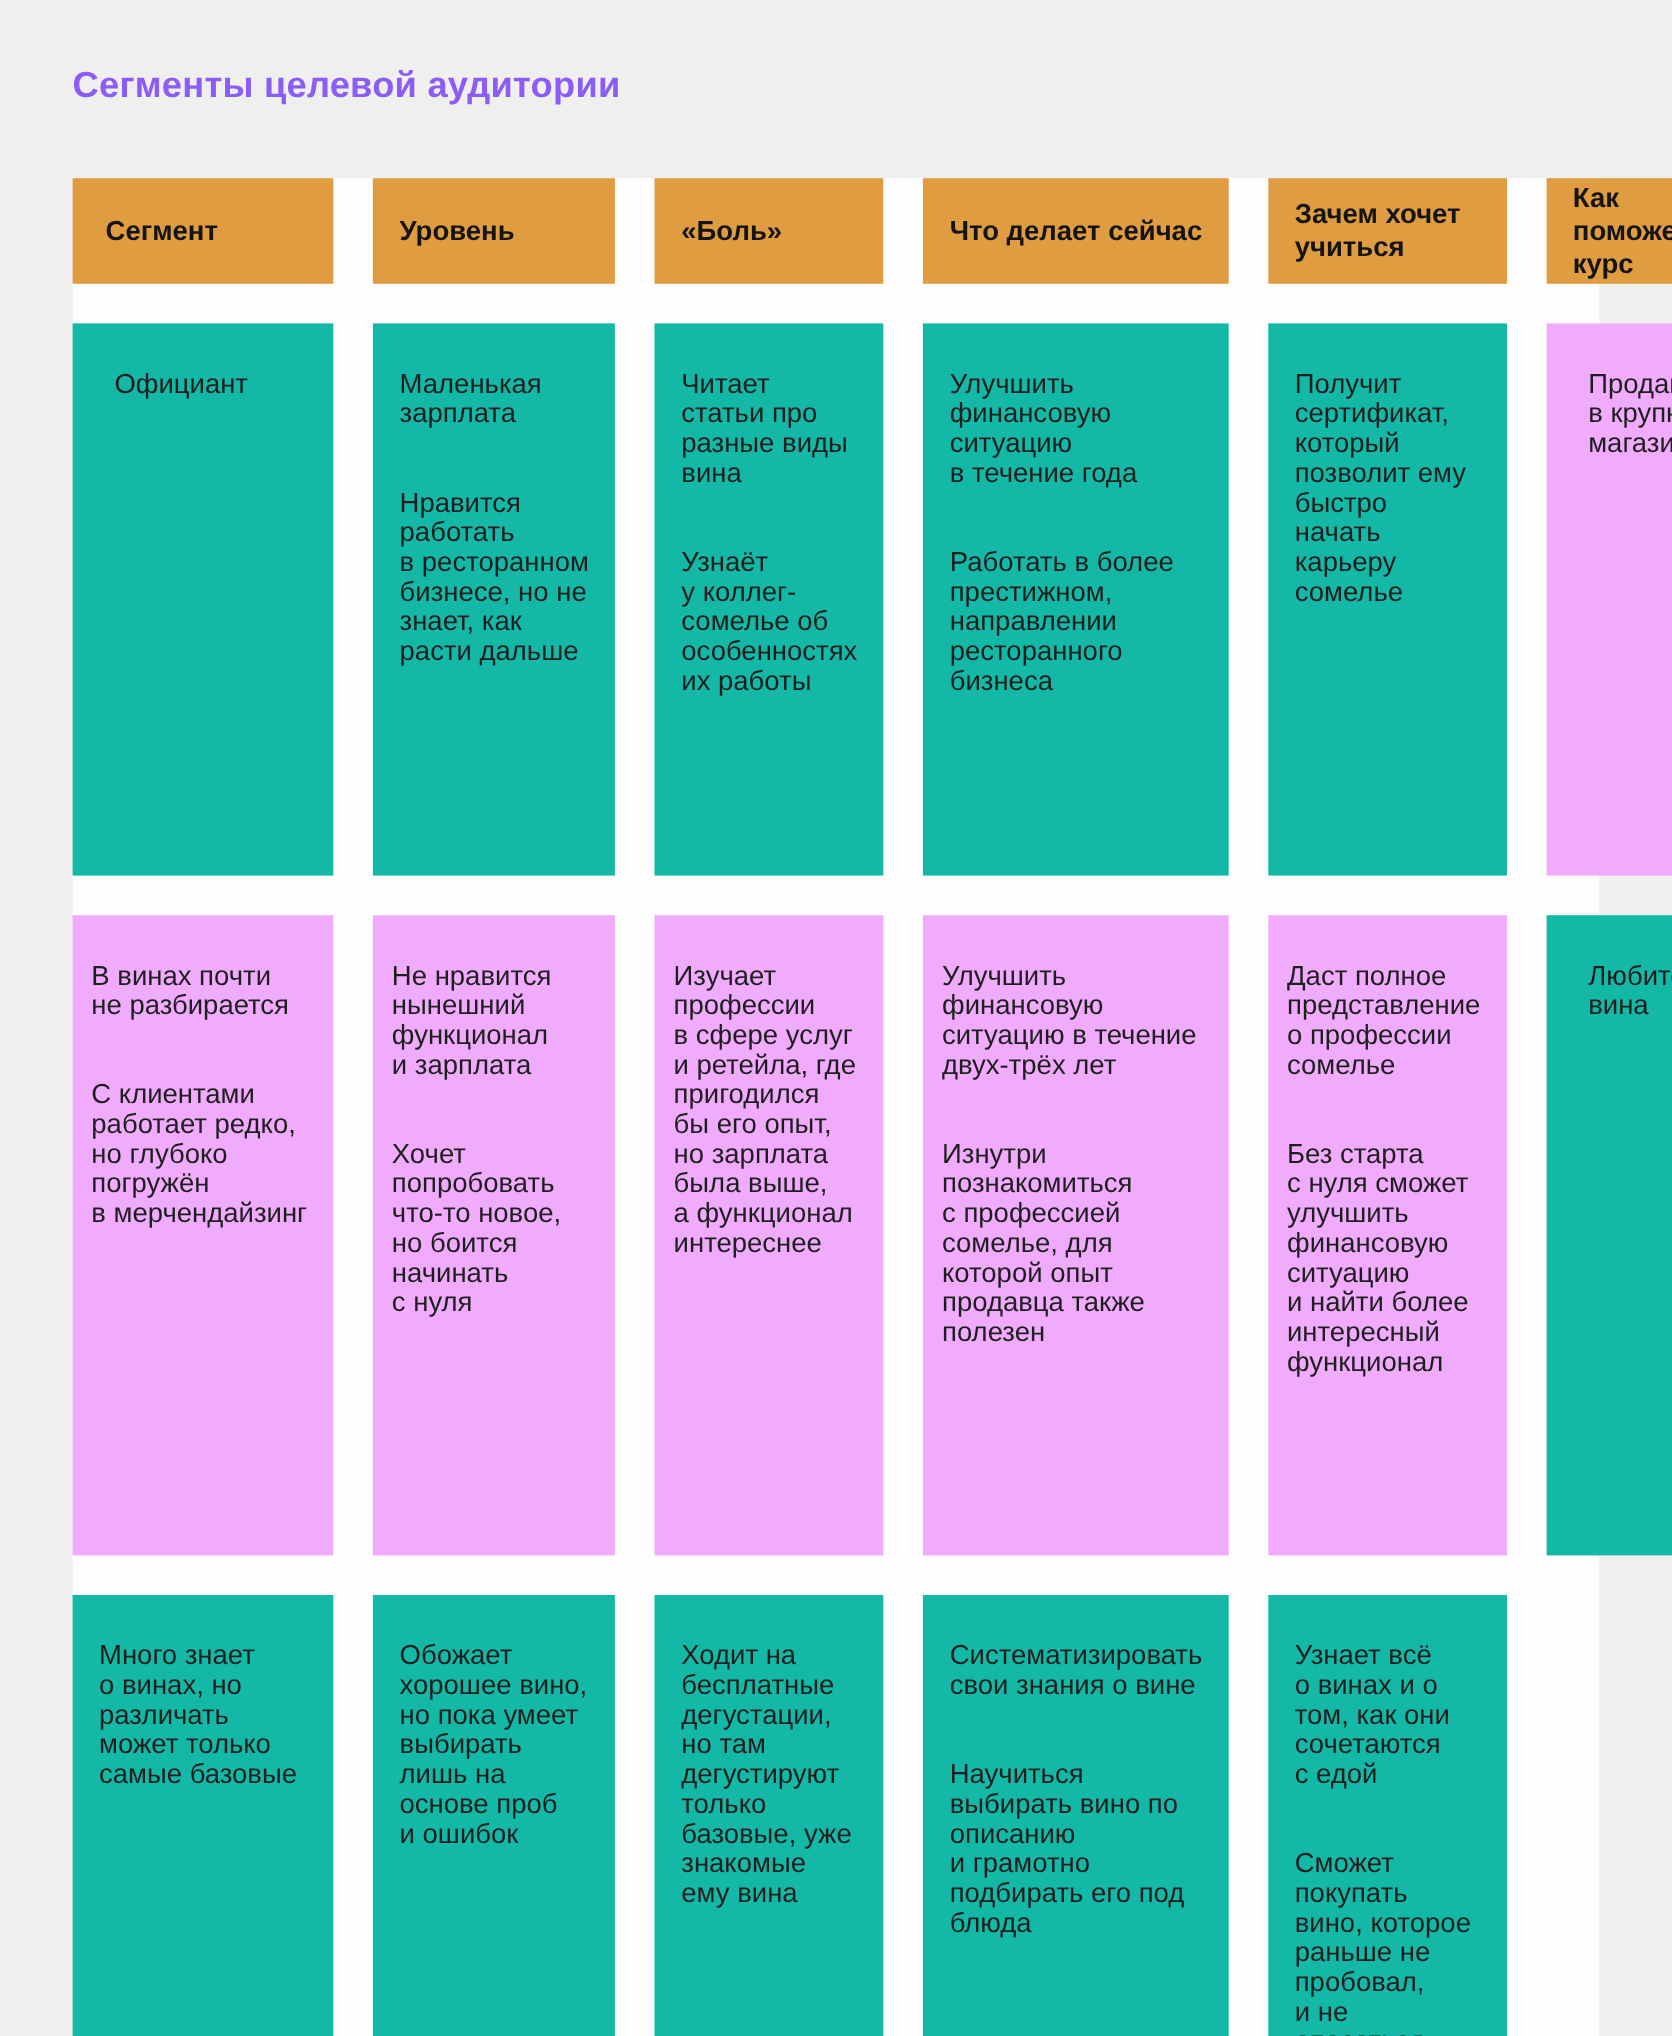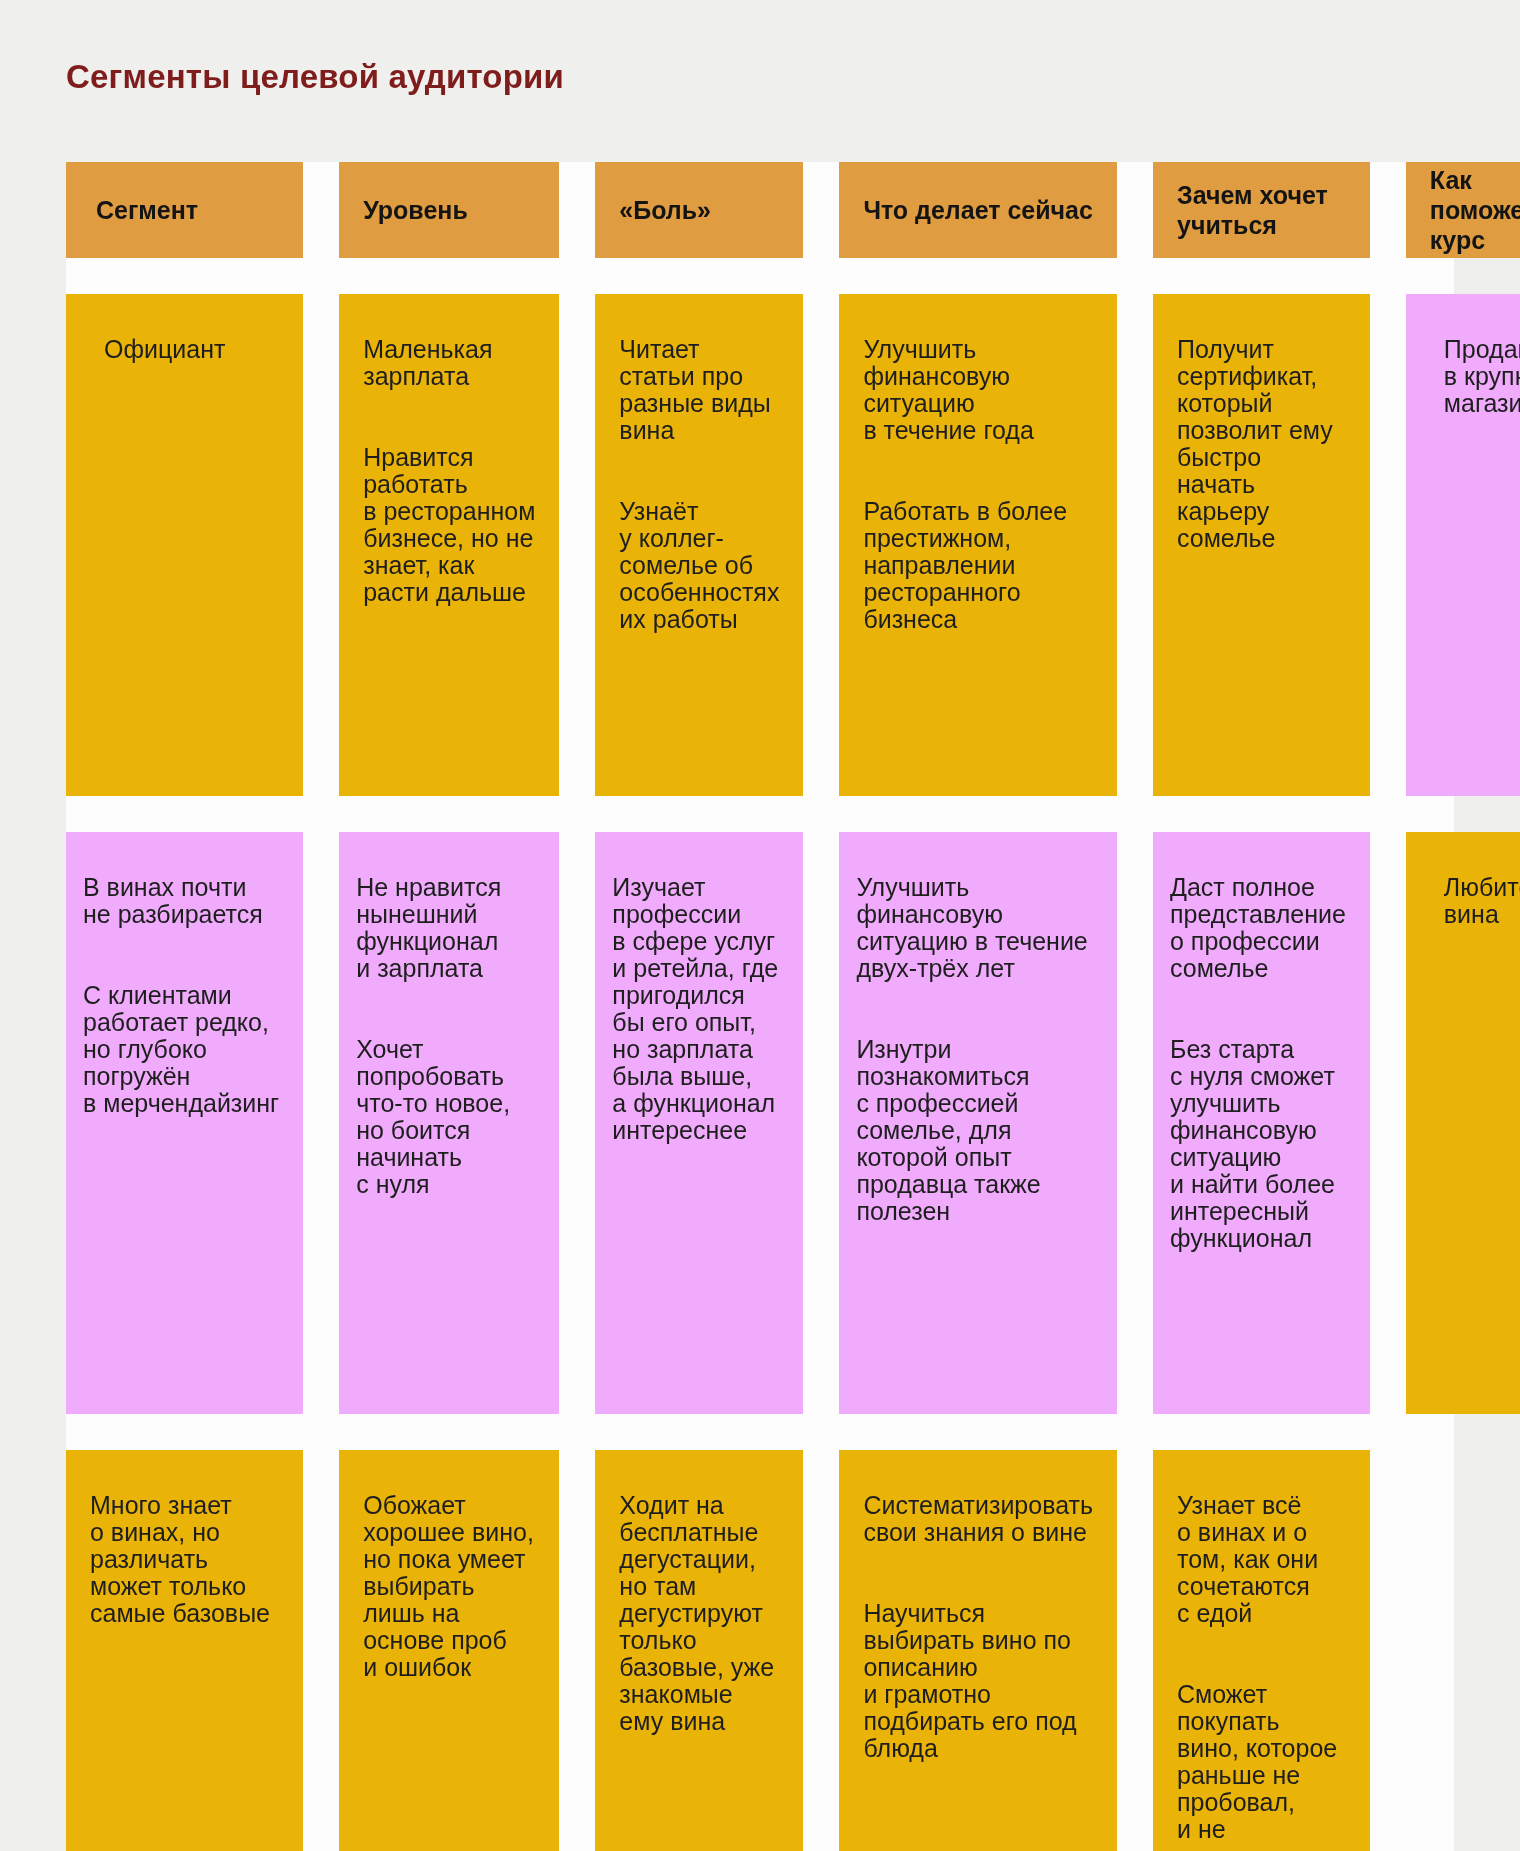--- a/index.html
+++ b/index.html
@@ -7,21 +7,21 @@
   body {
     width: 1520px;
     min-height: 1851px;
     font-family: "Liberation Sans", "DejaVu Sans", sans-serif;
     color: #1E1E1E;
   }
   .page { padding: 58px 66px 60px; }
   .title {
     font-size: 33px;
     font-weight: bold;
-    color: #7f1d1d;
+    color: #8b5cf6;
     letter-spacing: 0.2px;
   }
   .table {
     margin-top: 66px;
     display: grid;
     grid-template-columns: 231fr 223fr 223fr 227fr 230fr 248fr;
     column-gap: 5px;
     row-gap: 0;
     background: #FDFDFD; 
     gap: 36px;
@@ -39,21 +39,21 @@
     align-items: center;
     background: #E09C40;
     color: #141414;
     font-weight: bold;
     padding-top: 0;
     padding-bottom: 0;
     line-height: 30px;
     min-height: 96px;
   }
   .head.c0 { padding-left: 30px; }
-  .shade-light { background: #eab308; }
+  .shade-light { background: #14b8a6; }
   .shade-dark  { background: #f0abfc; }
   .r0 { min-height: 428px; }
   .r1 { min-height: 502px; padding-left: 17px; }
   .r2 { min-height: 582px; }
 </style>
 </head>
 <body>
 
 <div class="page">
   <h1 class="title">Сегменты целевой аудитории</h1>

